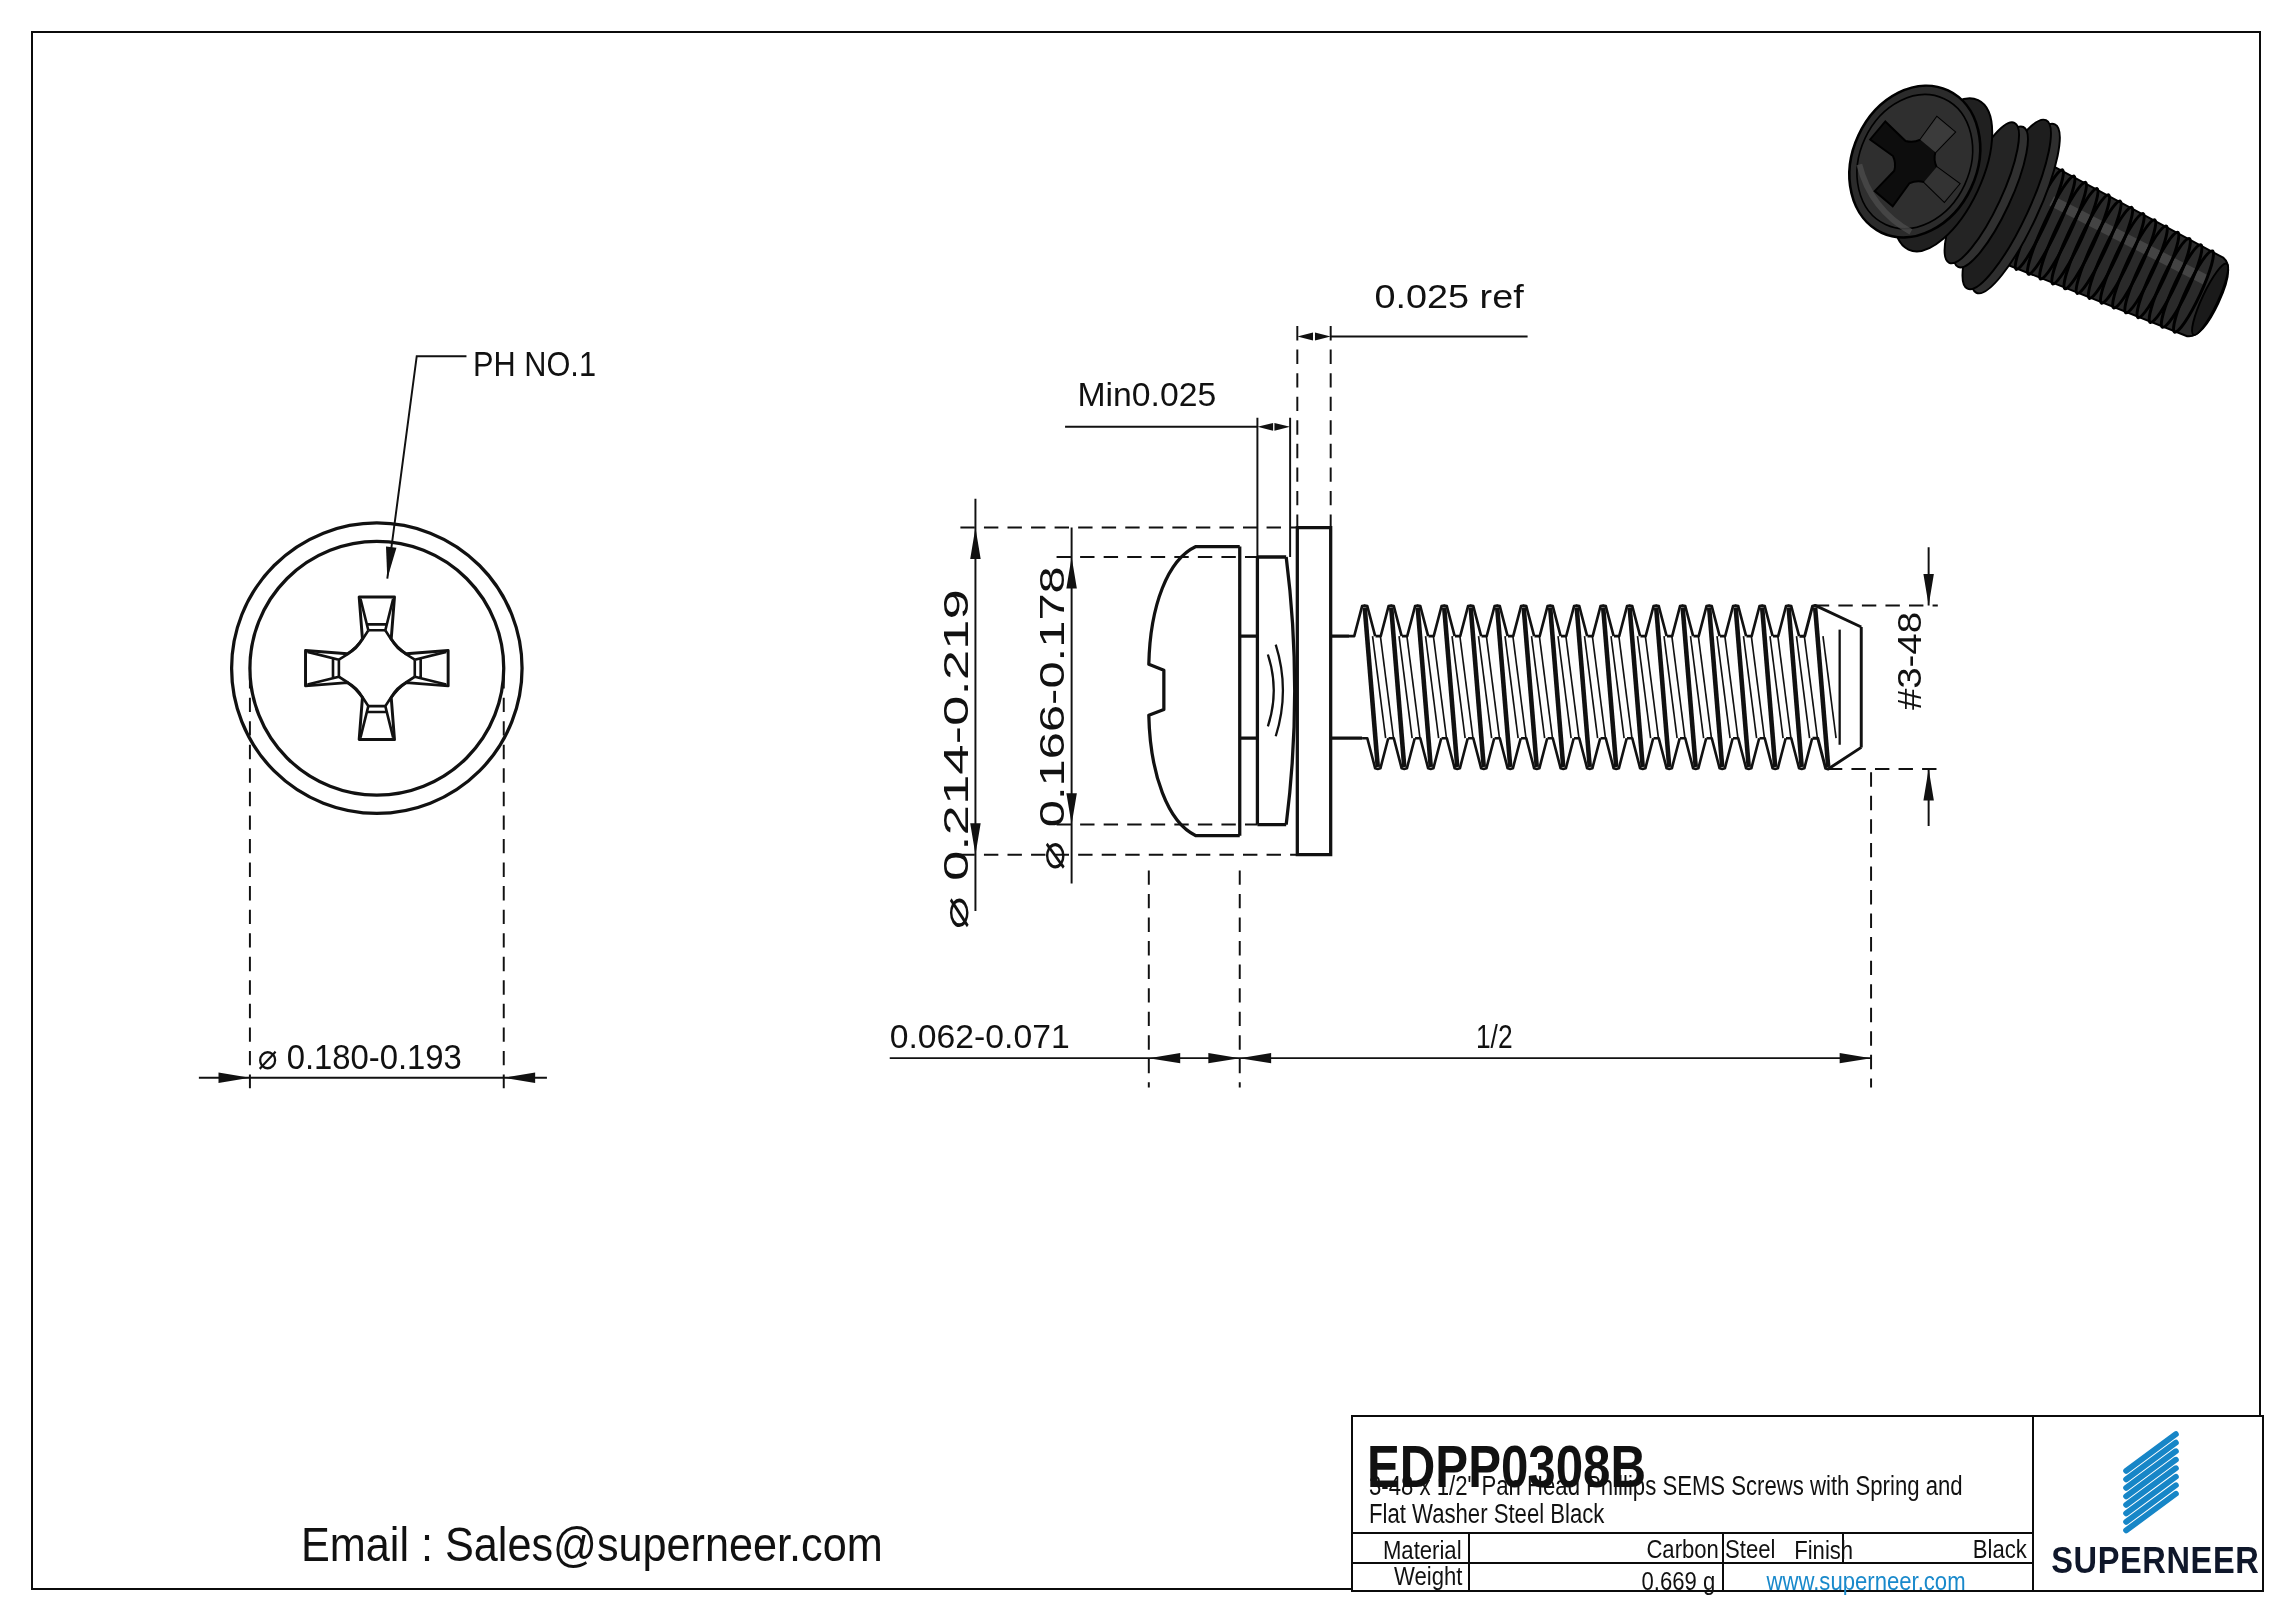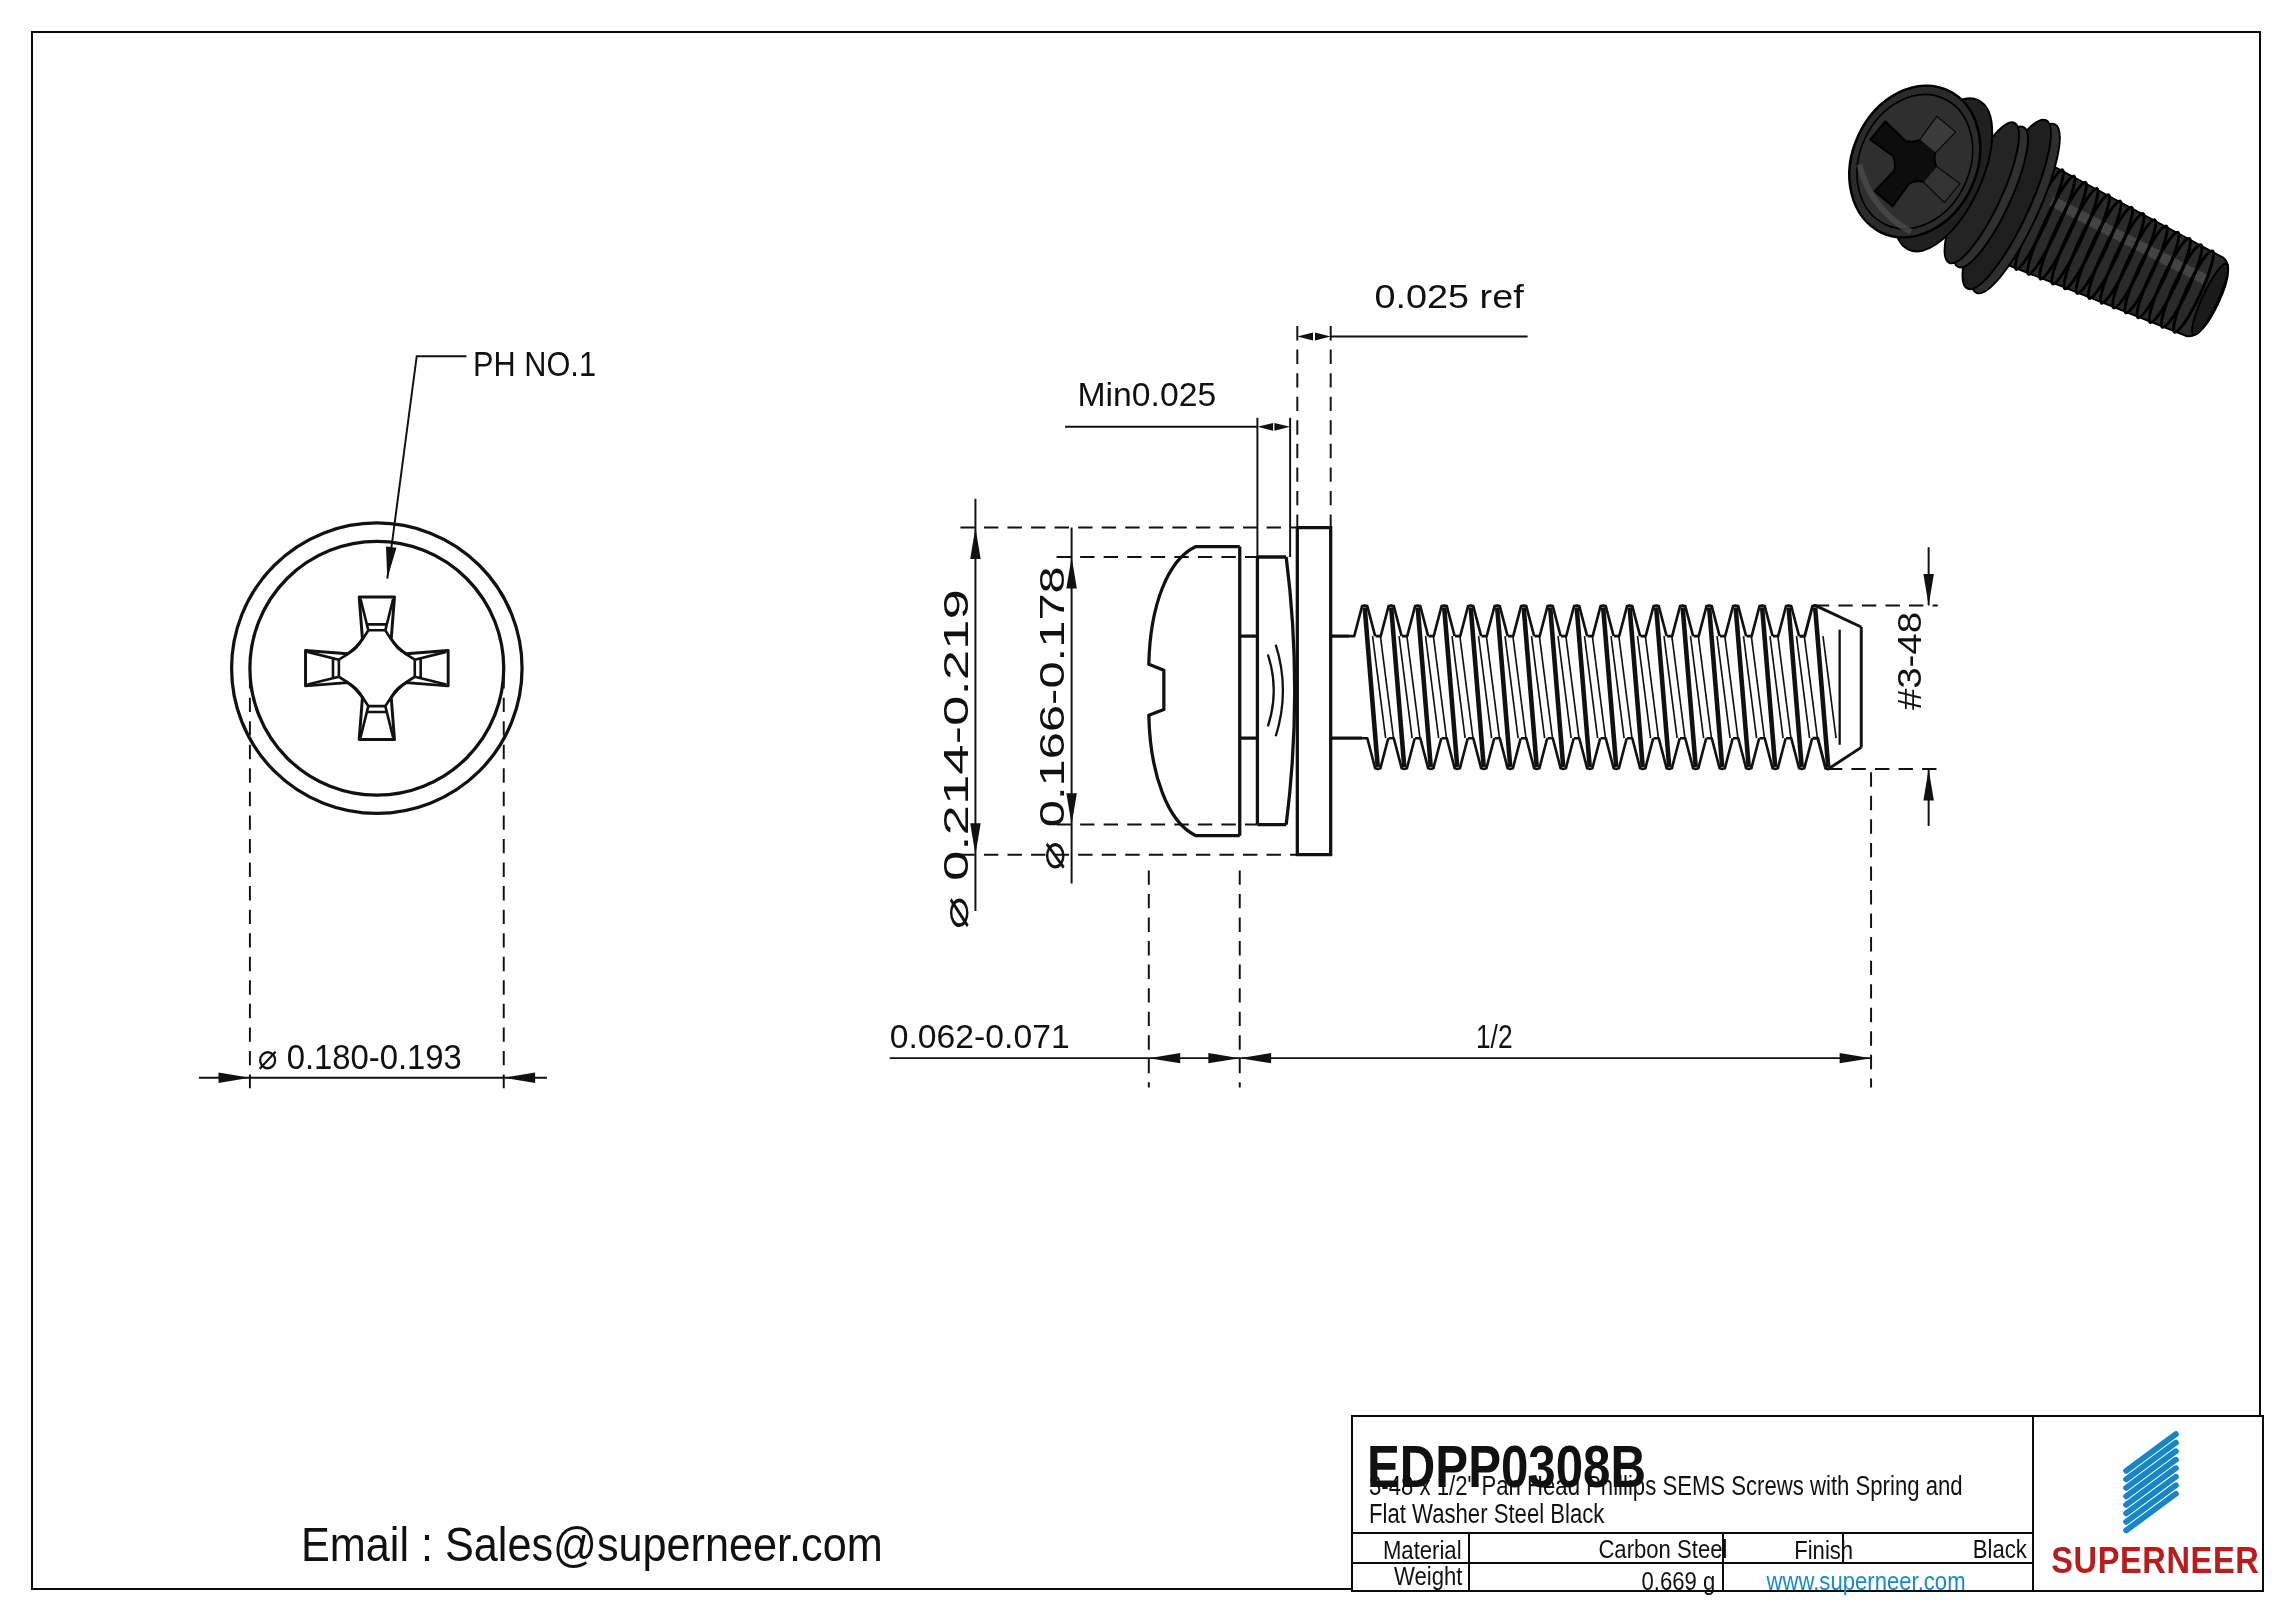--- a/index.html
+++ b/index.html
@@ -13,21 +13,21 @@
               border:2px solid #0b0b0b;box-sizing:border-box;background:#fff;}
   .tb-line{position:absolute;background:#0b0b0b;}
   .tb-text{position:absolute;white-space:nowrap;}
   .sx{display:inline-block;transform:scaleX(.82);transform-origin:0 50%;}
   .sxc{display:inline-block;transform:scaleX(.85);transform-origin:50% 50%;}
   #tb-part{left:14.4px;top:9.2px;font-size:60px;font-weight:bold;line-height:1;margin-top:11px;}
   .tb-desc{left:15.7px;font-size:27px;line-height:1;}
   .tb-cell{position:absolute;font-size:26px;line-height:1;text-align:right;}
   #tb-link{color:#1989cb;}
   #brand-name{position:absolute;left:684px;width:228px;top:123px;text-align:center;
-              font-size:37px;font-weight:bold;color:#b91c1c;letter-spacing:0.7px;}
+              font-size:37px;font-weight:bold;color:#0f172a;letter-spacing:0.7px;}
   
   #email{position:absolute;left:301px;top:1521px;font-size:48px;line-height:1;white-space:nowrap;}
 </style>
 </head>
 <body>
 
 <div id="page">
 
   <div id="frame"></div>
 
@@ -209,21 +209,21 @@
     <div class="tb-line" style="left:0;top:145px;width:681px;height:2px;"></div>
     <div class="tb-line" style="left:115px;top:115px;width:2px;height:59px;"></div>
     <div class="tb-line" style="left:369px;top:115px;width:2px;height:59px;"></div>
     <div class="tb-line" style="left:489px;top:115px;width:2px;height:31px;"></div>
 
     <div class="tb-text" id="tb-part"><span class="sx">EDPP0308B</span></div>
     <div class="tb-text tb-desc" style="top:56px;"><span class="sx">3-48 x 1/2" Pan Head Phillips SEMS Screws with Spring and</span></div>
     <div class="tb-text tb-desc" style="top:84px;"><span class="sx">Flat Washer Steel Black</span></div>
 
     <div class="tb-cell" style="left:0;width:115px;top:120px;"><span class="sxc">Material</span></div>
-    <div class="tb-cell" style="left:117px;width:269px;top:119px;"><span class="sxc">Carbon Steel</span></div>
+    <div class="tb-cell" style="left:117px;width:269px;top:119px;padding-left:48px;"><span class="sxc">Carbon Steel</span></div>
     <div class="tb-cell" style="left:371px;width:134px;top:120px;"><span class="sxc">Finish</span></div>
     <div class="tb-cell" style="left:491px;width:188px;top:119px;"><span class="sxc">Black</span></div>
 
     <div class="tb-cell" style="left:0;width:115px;top:146px;"><span class="sxc">Weight</span></div>
     <div class="tb-cell" style="left:117px;width:252px;top:151px;"><span class="sxc">0.669 g</span></div>
     <div class="tb-cell" id="tb-link" style="left:371px;width:259px;top:151px;"><span class="sxc">www.superneer.com</span></div>
 
     <svg width="228" height="121" viewBox="0 0 348 185" style="left:684px;top:11.8px;">
       <g stroke="#1786c7" stroke-width="9" stroke-linecap="round">
         <line x1="136" y1="64" x2="212" y2="8"></line>

